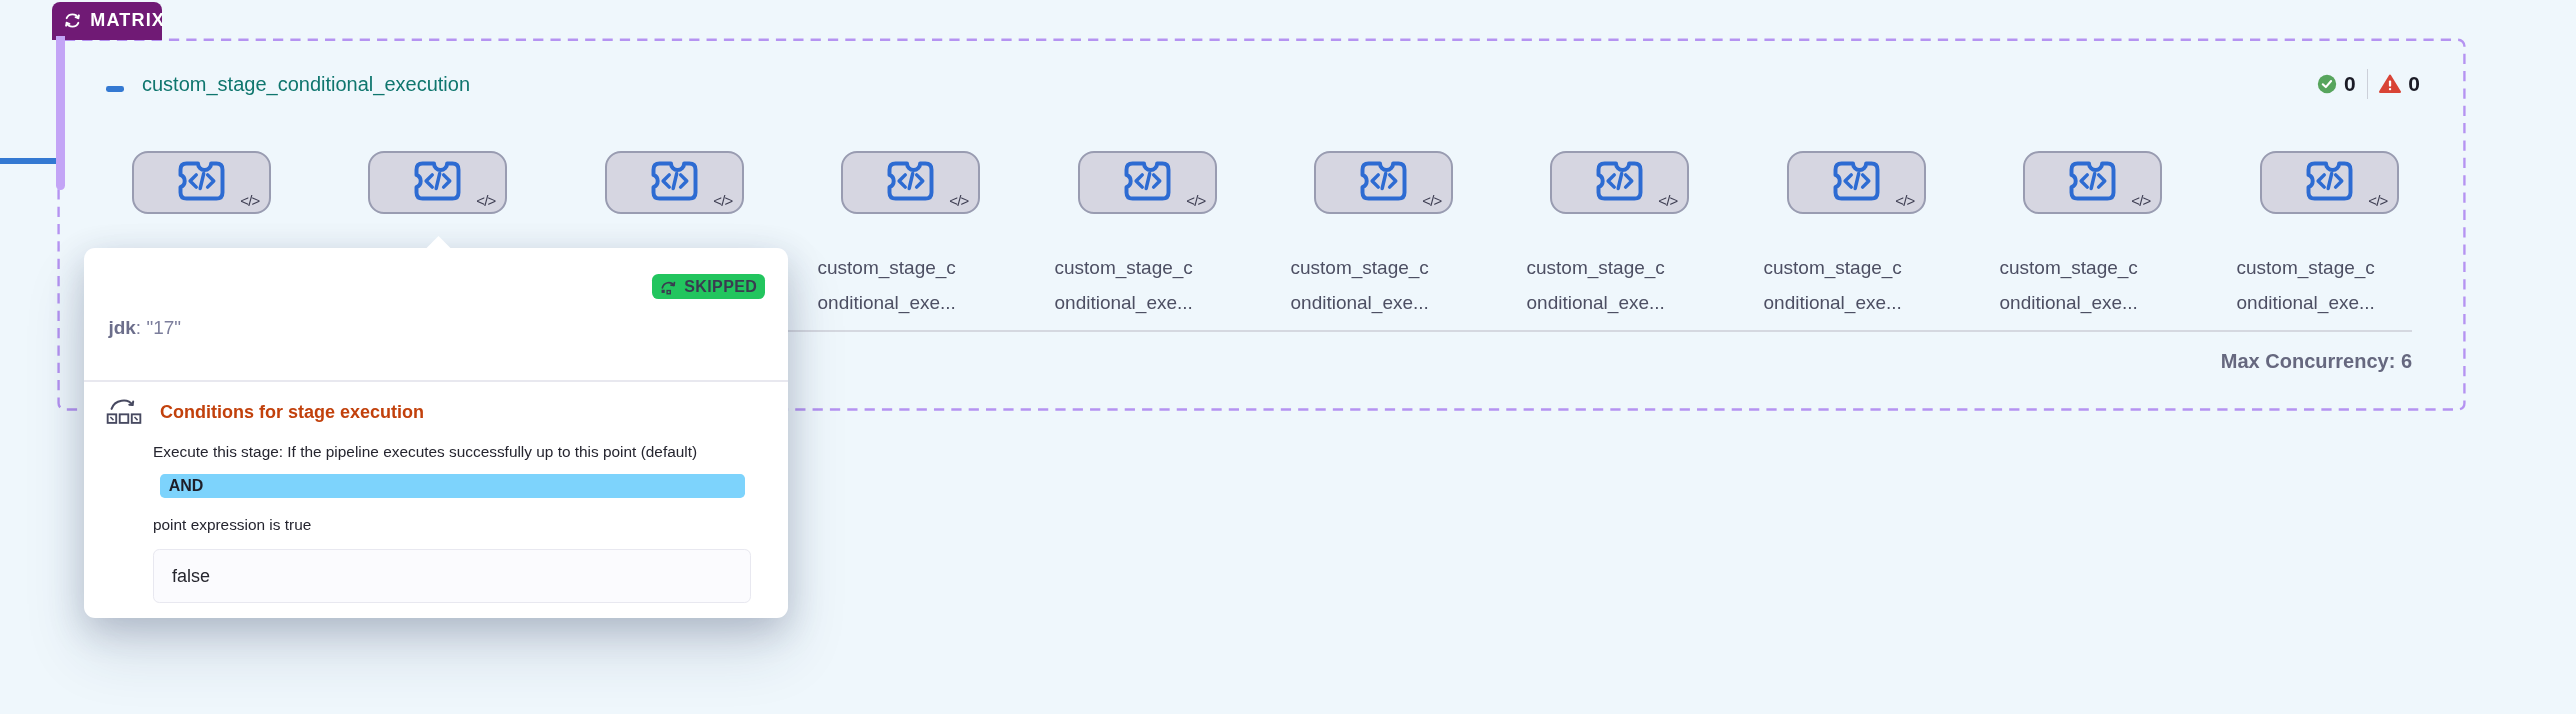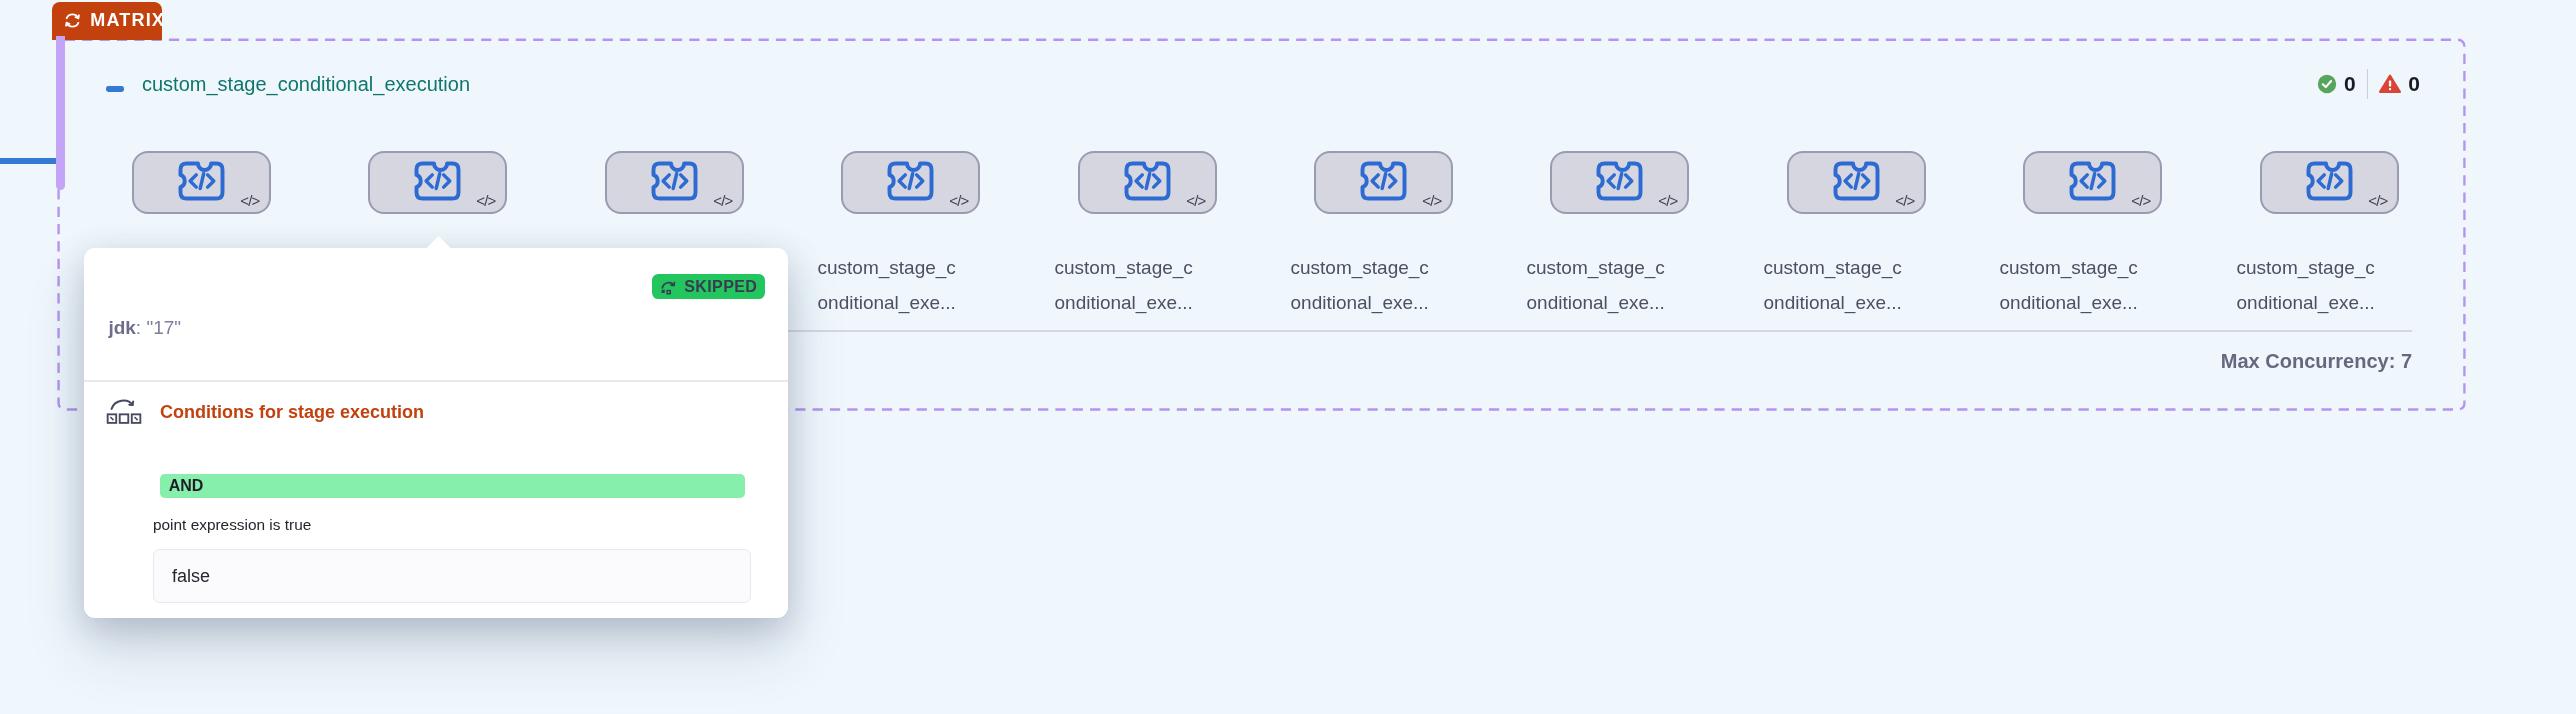--- a/index.html
+++ b/index.html
@@ -10,21 +10,21 @@
     -webkit-font-smoothing:antialiased;
   }
   
   .connector-line{position:absolute;left:0;top:158px;width:60px;height:5.5px;background:#3479d2;}
   .selected-edge{position:absolute;left:56px;top:36px;width:8.7px;height:154px;background:#c3a4f6;border-radius:0 0 4.7px 4.7px;z-index:3;}
 
   
   .matrix-box-border{position:absolute;left:57px;top:38px;z-index:1;}
   .matrix-badge{
     position:absolute;left:52px;top:1.6px;width:110px;height:38px;z-index:2;
-    background:#c2410c;border-radius:8px 8px 0 0;
+    background:#701a75;border-radius:8px 8px 0 0;
     display:flex;align-items:center;gap:7px;padding-left:10.2px;box-sizing:border-box;
     color:#ffffff;font-size:18px;font-weight:700;letter-spacing:1.2px;
   }
   .group-header-collapse{position:absolute;left:106px;top:86px;width:18px;height:5.5px;background:#3479d2;border-radius:2.4px;cursor:pointer;z-index:2;}
   .group-title{position:absolute;left:142px;top:73px;font-size:20px;color:#0f766e;z-index:2;}
   .status-cluster{position:absolute;left:2317px;top:68px;height:32px;display:flex;align-items:center;z-index:2;}
   .status-count{font-size:21px;font-weight:700;color:#1b1b26;margin-left:7px;}
   .status-sep{width:1.6px;height:30px;background:#ccd0d9;margin:0 11px;}
 
   
@@ -66,21 +66,21 @@
   }
   .pop-var{position:absolute;left:24.4px;top:69px;font-size:19px;}
   .pop-var .k{font-weight:700;color:#6c6e8b;}
   .pop-var .v{color:#7c7e9c;}
   .pop-divider{position:absolute;left:0;top:132px;width:100%;height:1.6px;background:#e8e8ef;}
   .cond-icon{position:absolute;left:22px;top:150px;}
   .cond-heading{position:absolute;left:76px;top:154px;font-size:18px;font-weight:700;color:#c2410c;}
   .cond-line1{position:absolute;left:69px;top:195px;font-size:15.4px;color:#25252f;white-space:nowrap;}
   .and-bar{
     position:absolute;left:76px;top:226px;width:585px;height:24.4px;box-sizing:border-box;
-    background:#86efac;border-radius:4.7px;display:flex;align-items:center;padding-left:8.7px;
+    background:#7dd3fc;border-radius:4.7px;display:flex;align-items:center;padding-left:8.7px;
     font-size:16px;font-weight:700;color:#1e1e28;
   }
   .cond-line2{position:absolute;left:69px;top:268px;font-size:15.4px;color:#25252f;}
   .expr-input{
     position:absolute;left:69px;top:301px;width:598px;height:54px;box-sizing:border-box;
     background:#fbfbfe;border:1.6px solid #e8e8f0;border-radius:6.3px;
     display:flex;align-items:center;padding-left:18px;
     font-size:18px;color:#26262e;
   }
 </style>
@@ -284,21 +284,21 @@
       <span class="stage-code-glyph">&lt;/&gt;</span>
     </div>
     <div class="stage-label">
       <div>custom_stage_c</div>
       <div>onditional_exe...</div>
     </div>
   </div>
 </div>
 
 <div class="group-divider"></div>
-<div class="max-concurrency">Max Concurrency: 7</div>
+<div class="max-concurrency">Max Concurrency: 6</div>
 
 <div class="popover">
   <div class="popover-caret"></div>
   <div class="popover-inner">
     <div class="skipped-badge">
       <span style="display:flex;">
         <svg width="19" height="16" viewBox="0 0 24 20" fill="none">
           <path d="M3 11 C 5 3.5, 14 2.5, 17.5 8" stroke="#3a3b50" stroke-width="2.2" stroke-linecap="round"></path>
           <path d="M17.5 8 L13.9 7.6 M17.5 8 L18.2 4.4" stroke="#3a3b50" stroke-width="2.2" stroke-linecap="round"></path>
           <rect x="2" y="13.5" width="4" height="4" fill="#3a3b50"></rect>
@@ -316,20 +316,21 @@
         <path d="M7 14 C 11 2, 28 0, 34 9" stroke="#474960" stroke-width="2.6" stroke-linecap="round"></path>
         <path d="M34 9 L29.8 8.6 M34 9 L34.8 4.6" stroke="#474960" stroke-width="2.6" stroke-linecap="round"></path>
         <rect x="2" y="21" width="11" height="11" stroke="#474960" stroke-width="2.4"></rect>
         <rect x="17.5" y="21" width="11" height="11" stroke="#474960" stroke-width="2.4"></rect>
         <rect x="33" y="21" width="11" height="11" stroke="#474960" stroke-width="2.4"></rect>
         <path d="M5.5 24.5 L9.5 28.5" stroke="#474960" stroke-width="2"></path>
         <path d="M36.5 24.5 L40.5 28.5" stroke="#474960" stroke-width="2"></path>
       </svg>
     </div>
     <div class="cond-heading">Conditions for stage execution</div>
+    <div class="cond-line1">Execute this stage: If the pipeline executes successfully up to this point (default)</div>
     <div class="and-bar">
       <span>AND</span>
     </div>
     <div class="cond-line2">point expression is true</div>
     <div class="expr-input">
       <span>false</span>
     </div>
   </div>
 </div>
 

